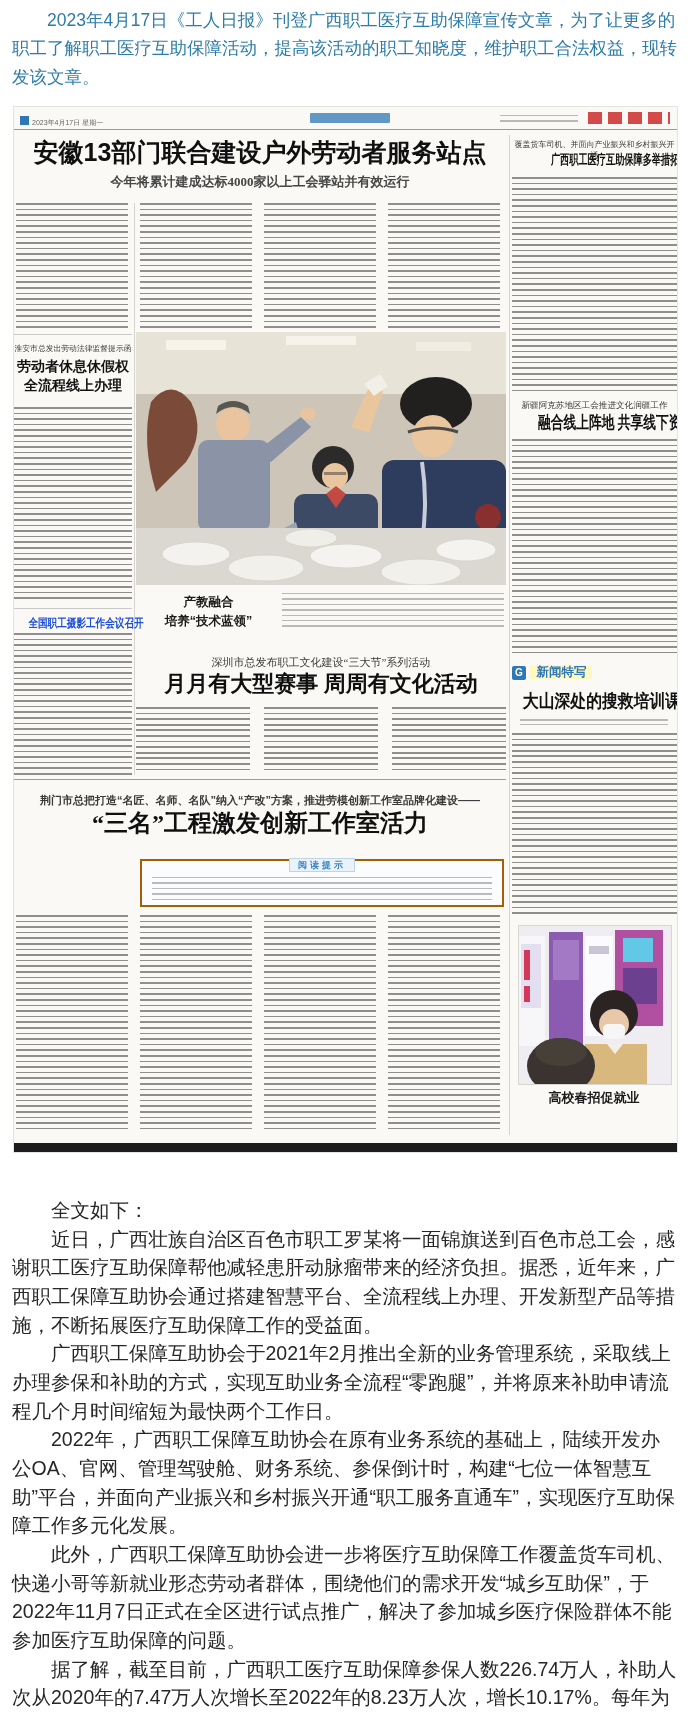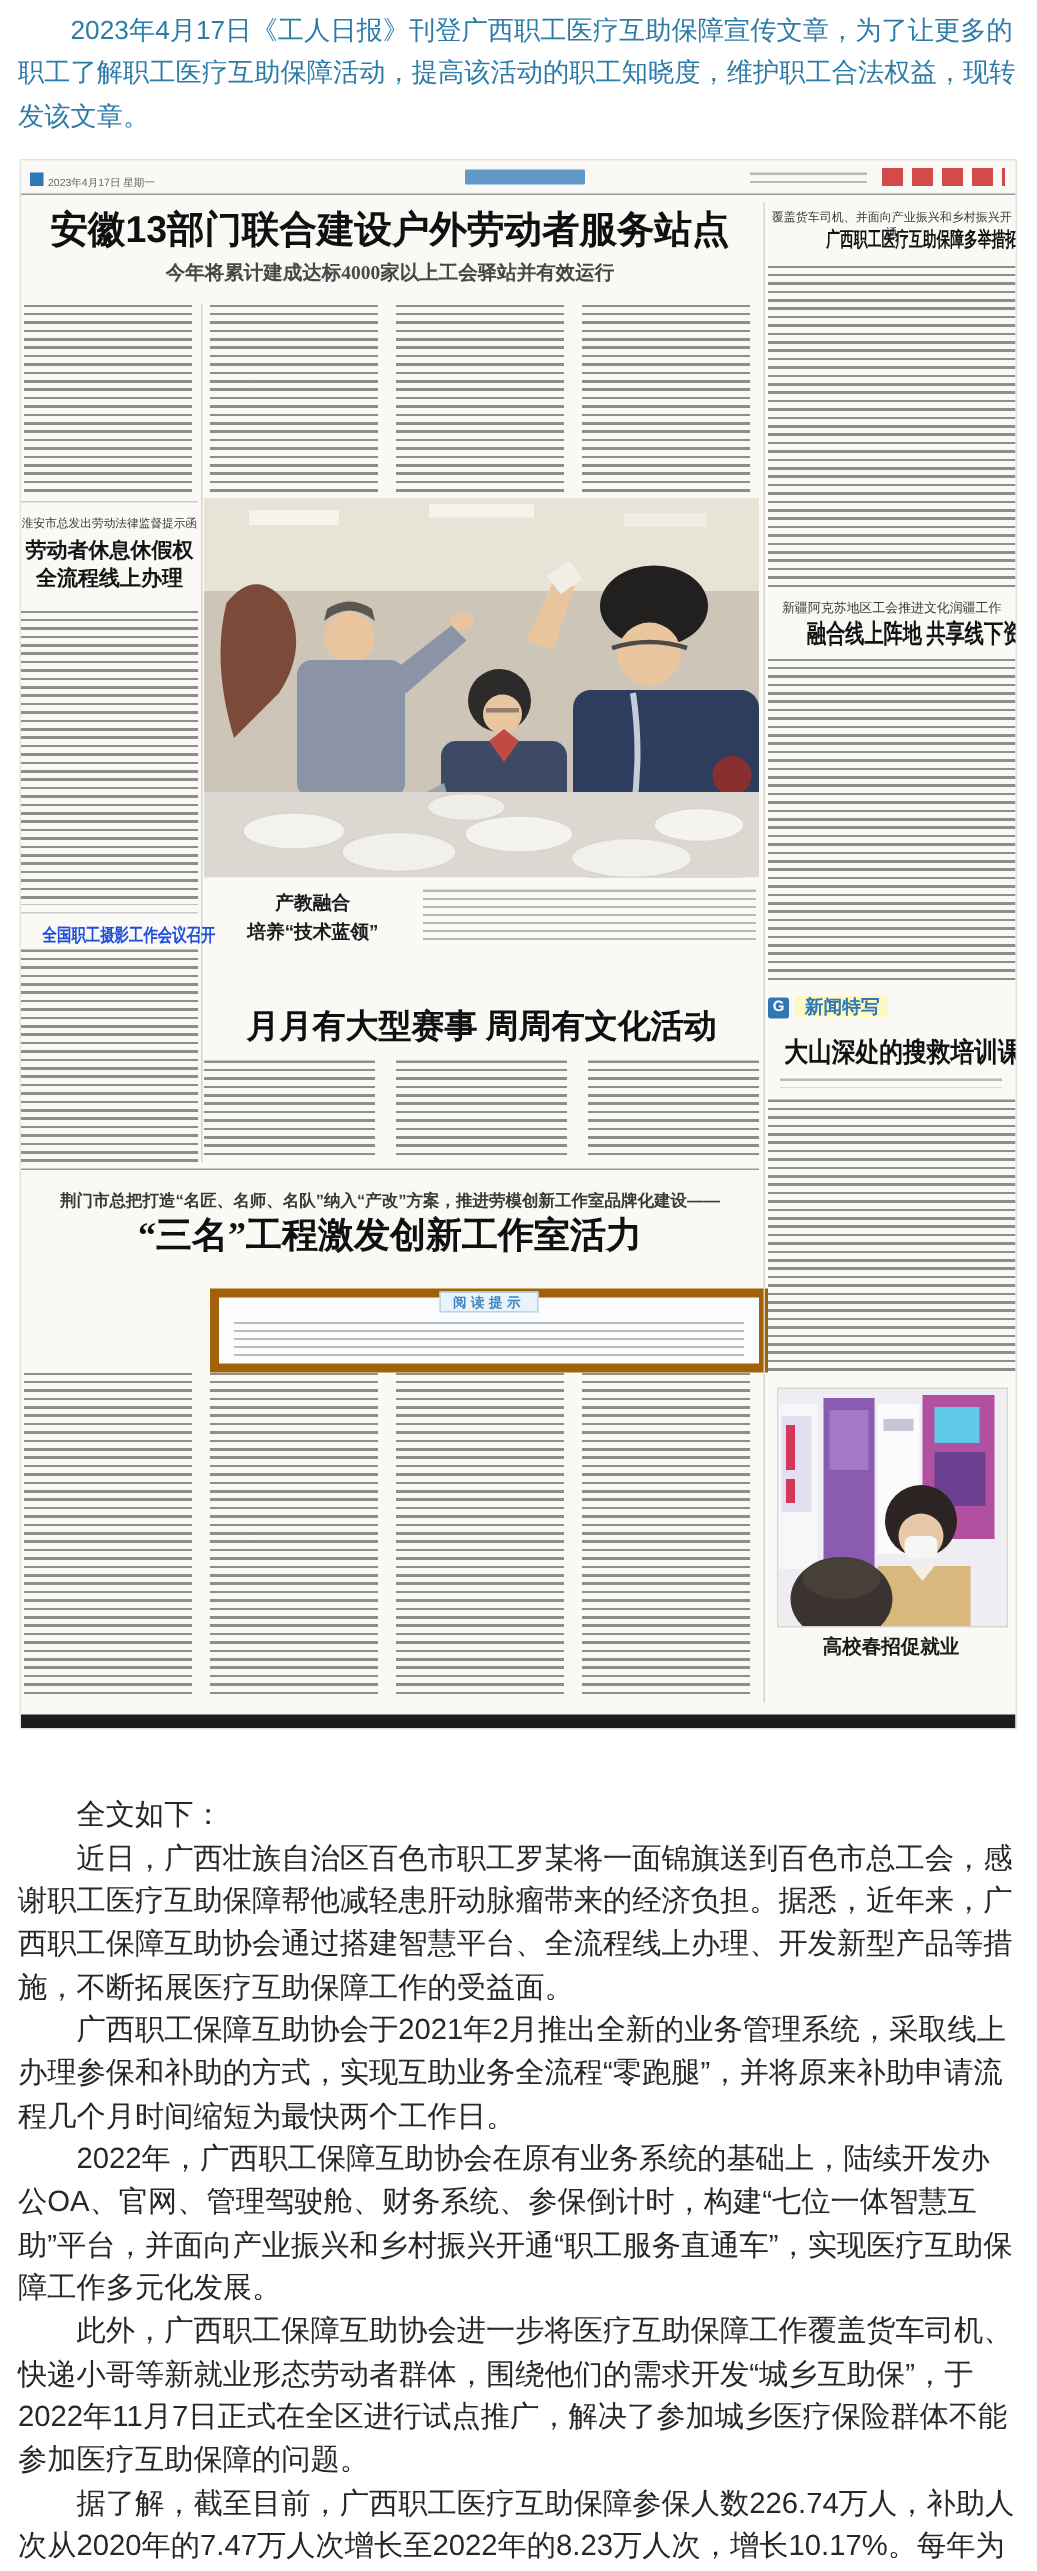--- a/index.html
+++ b/index.html
@@ -19,21 +19,21 @@
   .ft{background-image:repeating-linear-gradient(to bottom,rgba(45,45,45,.52) 0,rgba(45,45,45,.52) 1.7px,transparent 1.7px,transparent 5.6px);}
   .ft-light{background-image:repeating-linear-gradient(to bottom,rgba(90,90,90,.4) 0,rgba(90,90,90,.4) 1.5px,transparent 1.5px,transparent 5.4px);}
   .serif{font-family:"Liberation Serif",serif;}
   .cxc{display:inline-block;transform-origin:50% 50%;white-space:nowrap;}
   .kicker{color:#3a3a3a;text-align:center;}
   .np-date{font-size:7px;color:#666;}
   .np-head-sq{display:inline-block;width:9px;height:9px;background:#2f77b5;margin-right:3px;vertical-align:middle;}
   .main-hl{font-weight:900;color:#101010;text-align:center;letter-spacing:0;}
   .subhead{font-weight:700;color:#474747;text-align:center;}
   .badge-txt{color:#2f77b5;font-weight:700;}
-  .hintbox{border:6px solid #a16207;background:#fbfcfe;font-family:Liberation Serif, serif;}
+  .hintbox{border:2px solid #a16207;background:#fbfcfe;font-family:Liberation Serif, serif;}
   .hintlabel{color:#3e86c0;font-size:9px;letter-spacing:3px;font-weight:700;background:#eaf2fa;padding:1px 8px;border:1px solid #bcd3e8;}
   .caption-bold{font-weight:800;color:#1c1c1c;}
 
   
   .article{margin:44px 12px 0 12px;color:#272727;font-size:19.5px;line-height:1.47;}
   .article p{margin:0;text-indent:2em;}
 </style>
 </head>
 <body>
 
@@ -110,20 +110,21 @@
         <path d="M228,52 l16,-10 8,12 -14,10z" fill="#f1efe8"></path>
       </svg>
     </div>
 
     <div class="abs caption-bold" style="left:132px;top:486px;width:125px;text-align:center;font-size:12.5px;line-height:1.5;">
       <span>产教融合</span><br>
       <span>培养“技术蓝领”</span>
     </div>
     <div class="abs ft-light" style="left:268px;top:486px;width:222px;height:34px;"></div>
 
+    <div class="abs kicker serif" style="left:122px;top:548px;width:370px;font-size:11px;">深圳市总发布职工文化建设“三大节”系列活动</div>
     <div class="abs main-hl serif" style="left:122px;top:562px;width:370px;font-size:22px;">月月有大型赛事  周周有文化活动</div>
     <div class="abs ft" style="left:122px;top:600px;width:114px;height:66px;"></div>
     <div class="abs ft" style="left:250px;top:600px;width:114px;height:66px;"></div>
     <div class="abs ft" style="left:378px;top:600px;width:114px;height:66px;"></div>
 
     <div class="abs hline" style="left:0;top:672px;width:492px;"></div>
     <div class="abs kicker" style="left:0;top:686px;width:492px;font-size:11px;font-weight:600;">荆门市总把打造“名匠、名师、名队”纳入“产改”方案，推进劳模创新工作室品牌化建设——</div>
     <div class="abs main-hl serif" style="left:0;top:700px;width:492px;font-size:24px;">“三名”工程激发创新工作室活力</div>
     <div class="abs hintbox" style="left:126px;top:752px;width:360px;height:44px;">
       <div style="text-align:center;margin-top:-7px;"><span class="hintlabel">阅读提示</span></div>

